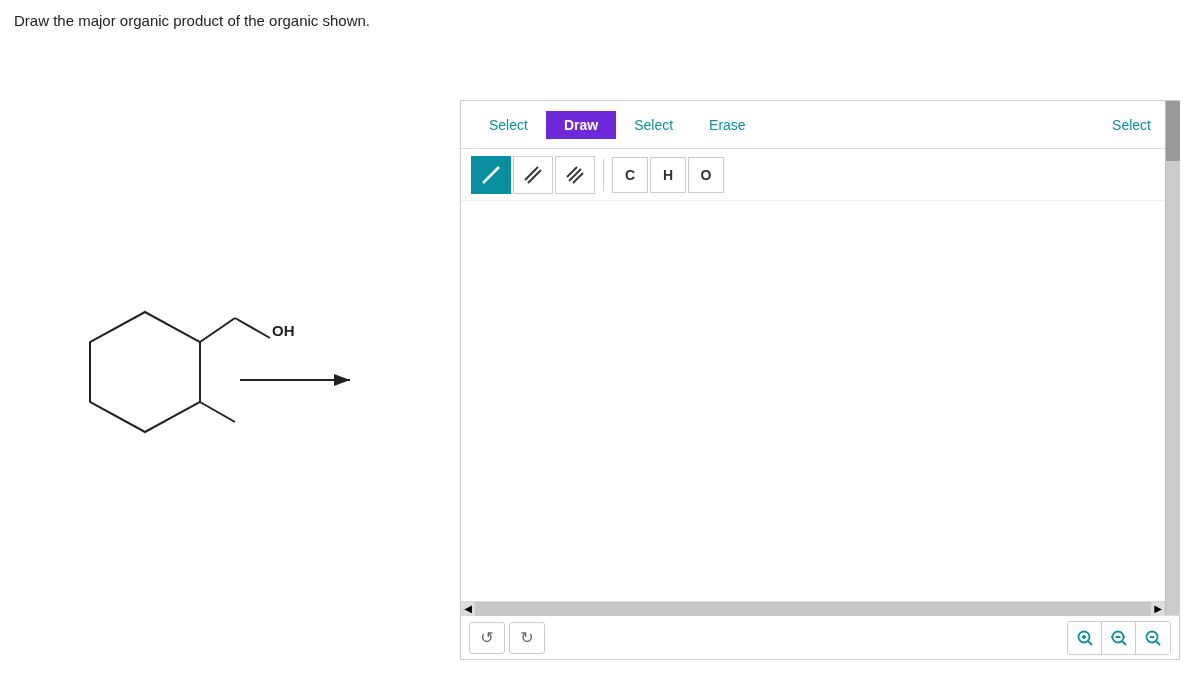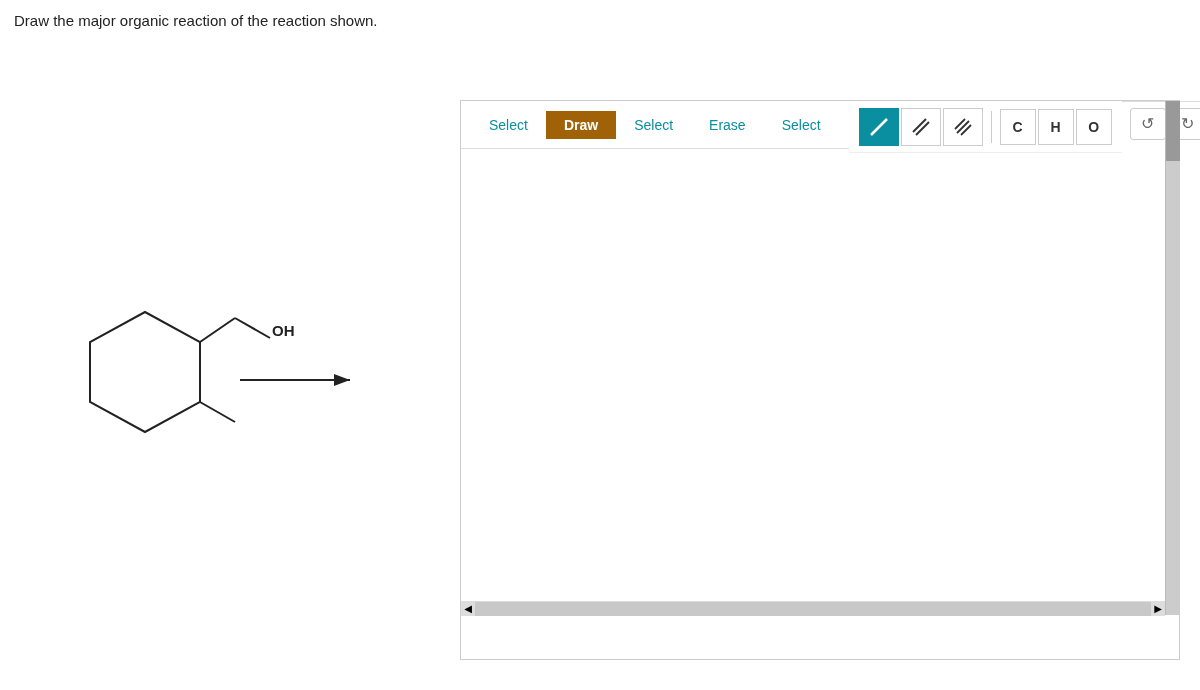--- a/index.html
+++ b/index.html
@@ -33,20 +33,21 @@
     
     .tool-panel {
       position: absolute;
       top: 100px;
       left: 460px;
       width: 720px;
       height: 560px;
       border: 1px solid #ccc;
       background: #fff;
       display: flex;
+      flex-direction: column;
     }
 
     
     .toolbar {
       display: flex;
       align-items: center;
       border-bottom: 1px solid #ddd;
       padding: 0 10px;
       height: 48px;
       gap: 0;
@@ -55,21 +56,21 @@
     .toolbar-btn {
       padding: 6px 18px;
       font-size: 14px;
       cursor: pointer;
       background: none;
       border: none;
       color: #0a8fa0;
       font-weight: 400;
     }
     .toolbar-btn.active {
-      background: #a16207;
+      background: #6d28d9;
       color: #fff;
       font-weight: 600;
       text-align: center;
     }
 
     .toolbar-spacer { flex: 1; }
 
     
     .bond-row {
       display: flex;
@@ -196,21 +197,21 @@
     }
     .scroll-track {
       flex: 1;
       height: 14px;
       background: #c8c8c8;
     }
   </style>
 </head>
 <body>
 
-<div class="page-instruction">Draw the major organic reaction of the reaction shown.</div>
+<div class="page-instruction">Draw the major organic product of the organic shown.</div>
 
 <div class="chem-area">
   
   <svg width="350" height="240" viewBox="0 0 350 240">
 
     <polygon points="105,42 160,72 160,132 105,162 50,132 50,72" fill="none" stroke="#222" stroke-width="2"></polygon>
 
     <line x1="160" y1="72" x2="195" y2="48" stroke="#222" stroke-width="2"></line>
 
     <line x1="195" y1="48" x2="230" y2="68" stroke="#222" stroke-width="2"></line>

